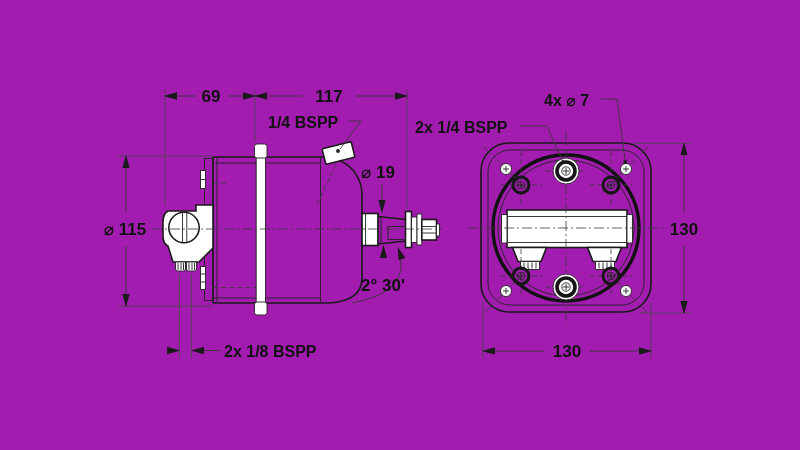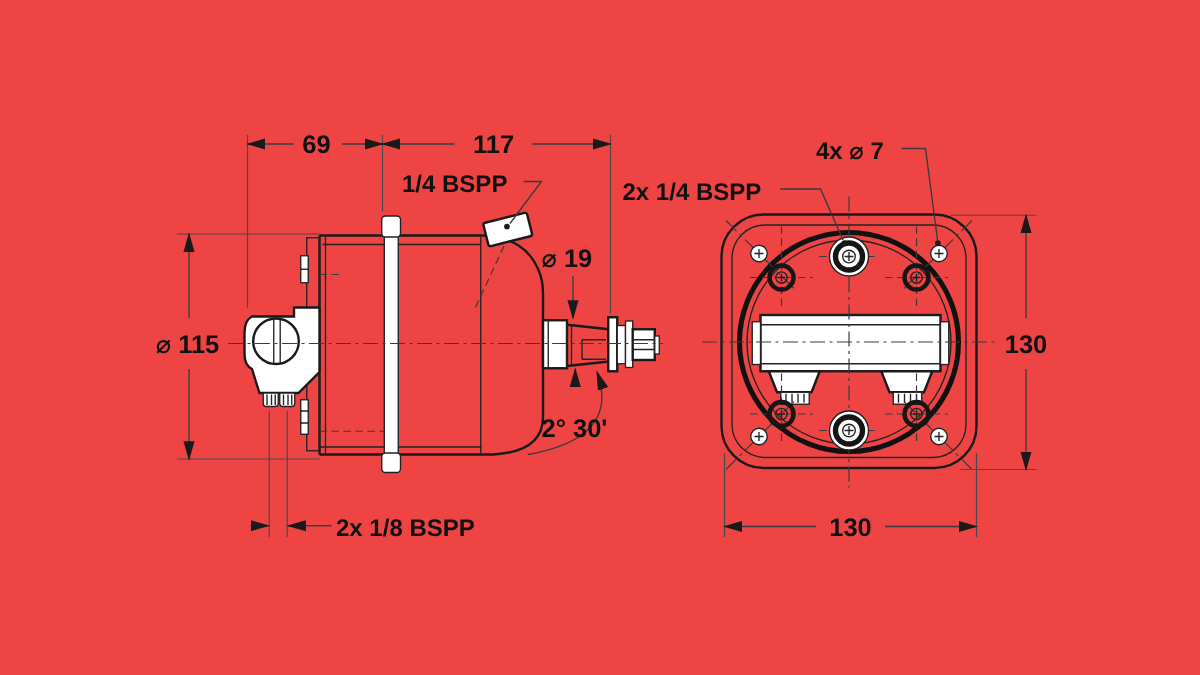--- a/index.html
+++ b/index.html
@@ -1,16 +1,16 @@
 <!DOCTYPE html>
 <html><head>
 <meta charset="utf-8">
 <style>
   html,body{margin:0;padding:0;background:#fff;}
-  .canvas{width:800px;height:450px;background:#ef4444;position:relative;font-family:"Liberation Sans","DejaVu Sans",sans-serif;}
+  .canvas{width:800px;height:450px;background:#a21caf;position:relative;font-family:"Liberation Sans","DejaVu Sans",sans-serif;}
   svg{display:block;}
   text{font-family:"Liberation Sans","DejaVu Sans",sans-serif;font-weight:bold;fill:#111;}
   .dimtxt{font-size:17px;}
   .lbltxt{font-size:16px;}
   .outline{stroke:#1a1a1a;stroke-width:1.6;fill:none;}
   .outline-thin{stroke:#222;stroke-width:0.9;fill:none;}
   .whitefill{fill:#ffffff;}
   .thick-circle{stroke:#111;stroke-width:3.4;fill:none;}
   .dimline{stroke:#3a3a3a;stroke-width:0.9;fill:none;}
   .extline{stroke:#4a4a4a;stroke-width:0.8;fill:none;}

